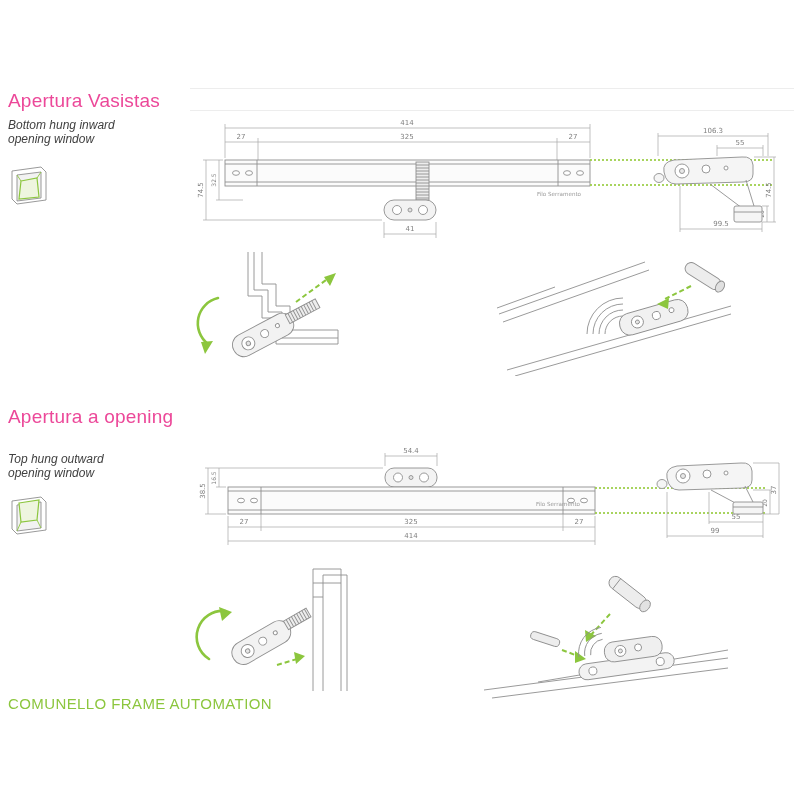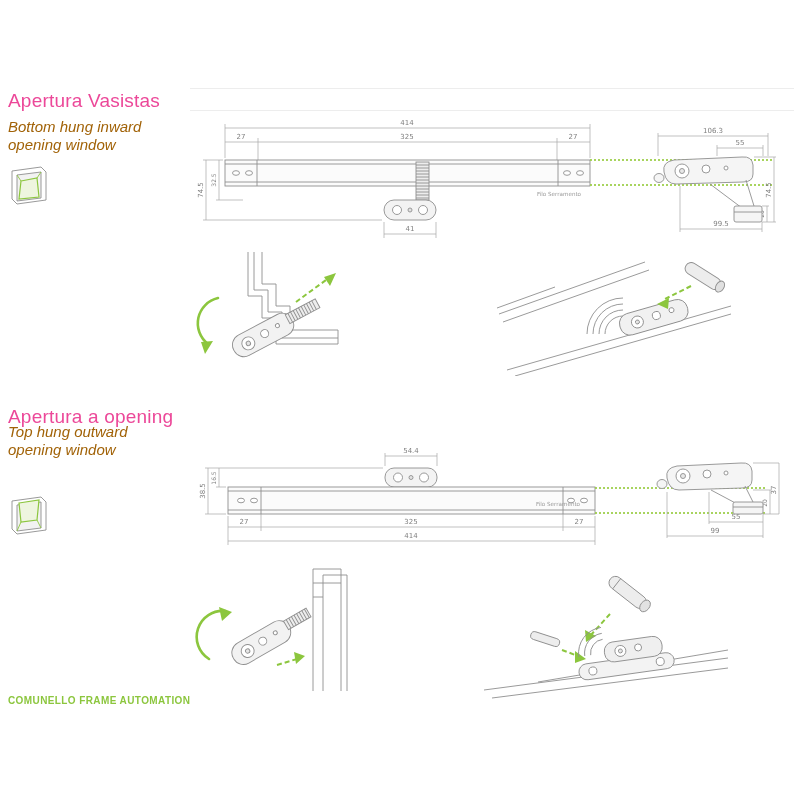--- a/index.html
+++ b/index.html
@@ -1,20 +1,20 @@
 <!DOCTYPE html>
 <html><head>
 <meta charset="utf-8">
 <style>
   html,body{margin:0;padding:0}
   body{width:800px;height:800px;background:#ffffff;font-family:"Liberation Sans",sans-serif;position:relative;overflow:hidden}
   .abs{position:absolute}
   .title{position:absolute;color:#ec4899;font-size:19px;font-weight:400;letter-spacing:.2px}
-  .subtitle{position:absolute;color:#a16207;font-size:15px;font-style:italic;line-height:1.18}
-  .footer{position:absolute;color:#8CC63E;font-size:10px;font-weight:bold;letter-spacing:.4px}
+  .subtitle{position:absolute;color:#404040;font-size:12px;font-style:italic;line-height:1.18}
+  .footer{position:absolute;color:#8CC63E;font-size:15px;font-weight:normal;letter-spacing:.4px}
   .rule{position:absolute;height:1px;background:#ededed}
   .gdot{position:absolute;height:0;border-top:2px dotted #9ACD43;opacity:.85}
   .dim{stroke:#a8a8a8;stroke-width:.7}
   .dimt{fill:#808080;font-size:7px;text-anchor:middle;font-family:"DejaVu Sans",sans-serif}
   .dimts{fill:#808080;font-size:6px;text-anchor:middle;font-family:"DejaVu Sans",sans-serif}
   .lblt{fill:#9a9a9a;font-size:5.6px;text-anchor:middle;font-family:"DejaVu Sans",sans-serif}
   .draw{stroke:#8f8f8f;stroke-width:.9}
   .garrow{stroke:#8CC63E;stroke-width:2.6;fill:none;stroke-linecap:round}
   .gdash{stroke:#8CC63E;stroke-width:2;stroke-dasharray:5 3;fill:none}
   .greenf{fill:#8CC63E;stroke:none}
@@ -181,21 +181,21 @@
       <g class="draw" fill="none">
         <rect x="188" y="22" width="40" height="12" rx="6" fill="#ededed"></rect>
         <ellipse cx="228" cy="28" rx="4" ry="6" fill="#e0e0e0"></ellipse>
       </g>
     </g>
     <line class="gdash" x1="196" y1="38" x2="168" y2="52"></line>
     <polygon class="greenf" points="162,56 174,50 173,61"></polygon>
   </svg>
 
   <div class="title" style="left:8px;top:406px">Apertura a opening</div>
-  <div class="subtitle" style="left:8px;top:423px">
+  <div class="subtitle" style="left:8px;top:452px">
     <span>Top hung outward</span><br>
     <span>opening window</span>
   </div>
 
   <svg class="abs" style="left:8px;top:494px" width="44" height="44" viewBox="0 0 44 44">
     <g class="draw" fill="none">
       <polygon points="4,7 33,3 38,8 38,36 9,40 4,35" fill="#ffffff"></polygon>
       <polygon points="9,11 33,8 33,34 9,37" fill="#f2f2f2"></polygon>
       <polygon points="11,9 31,6 29,26 13,28" fill="#eef5df" stroke="#8CC63E" stroke-width="1.2"></polygon>
       <line x1="9" y1="37" x2="13" y2="28" stroke="#8CC63E"></line>

